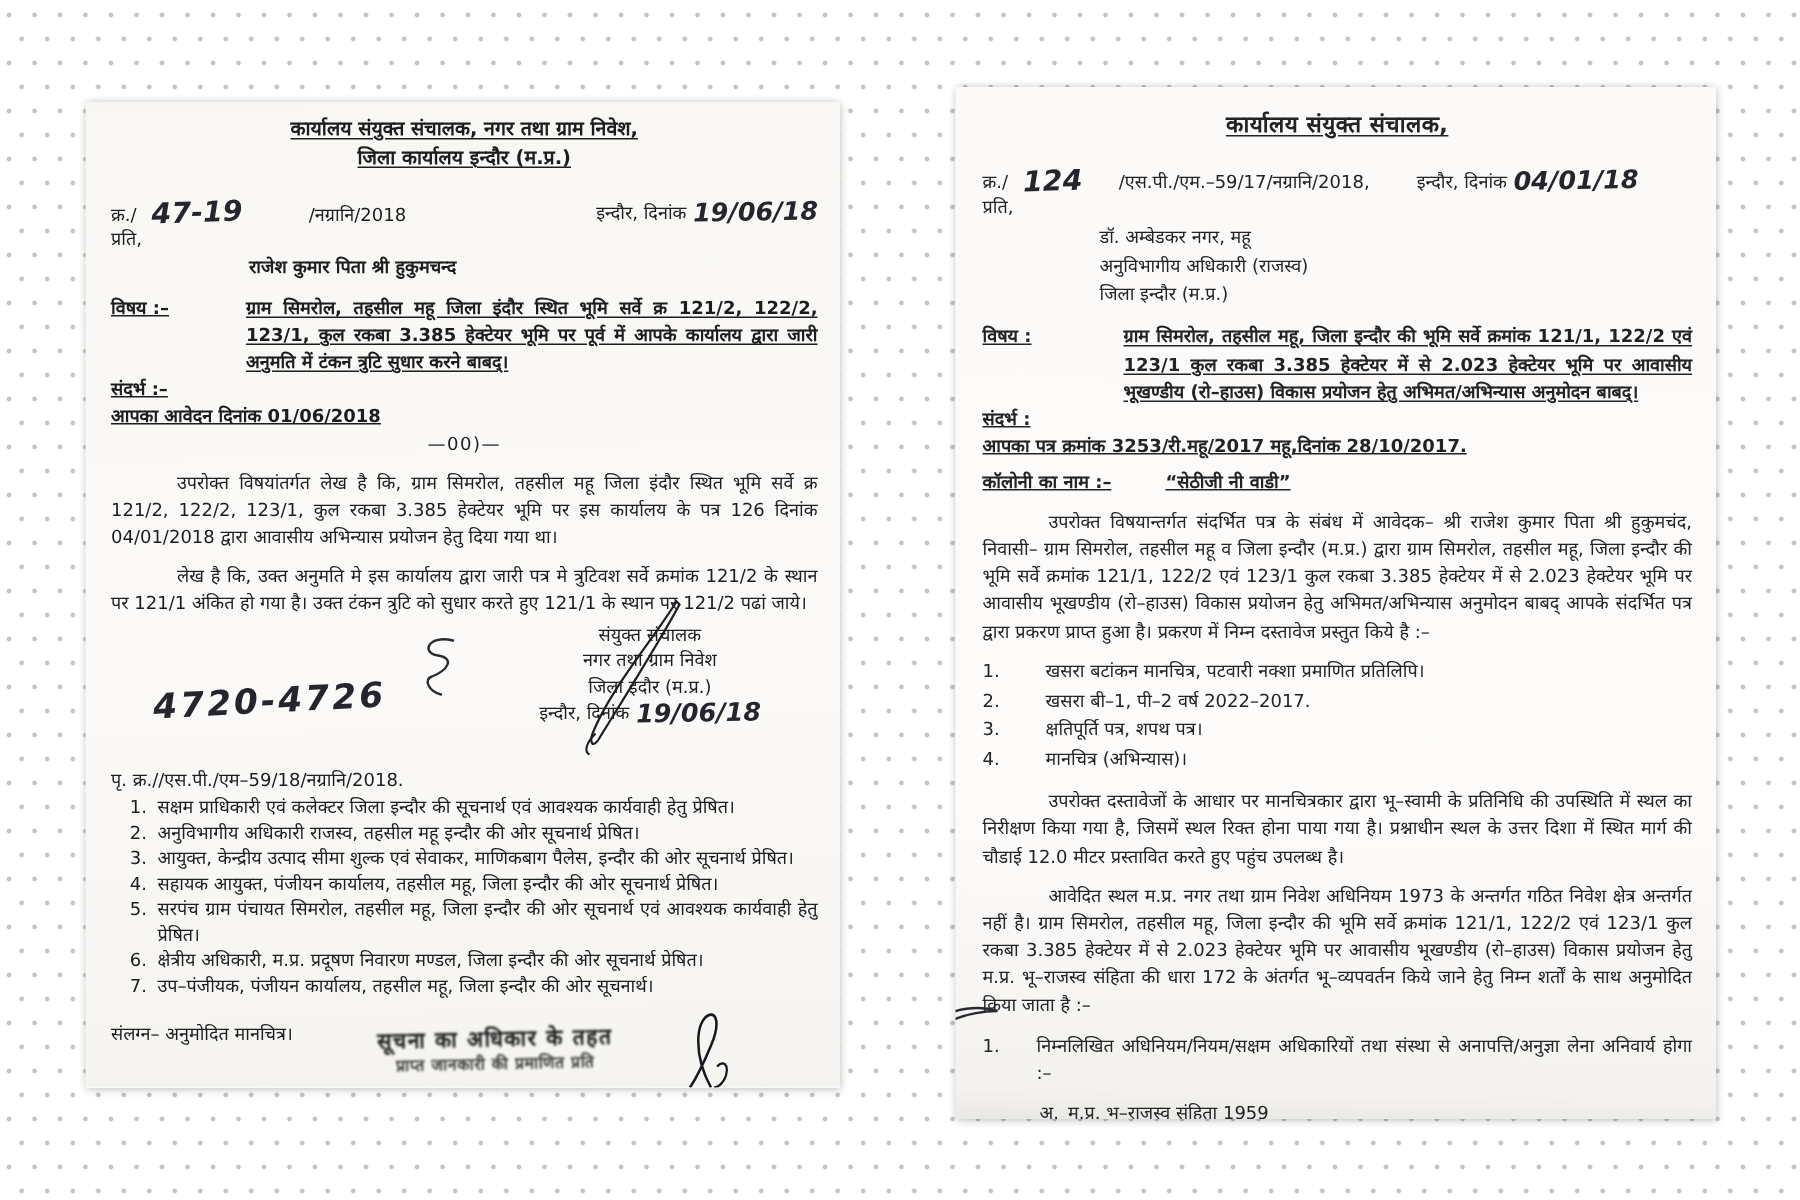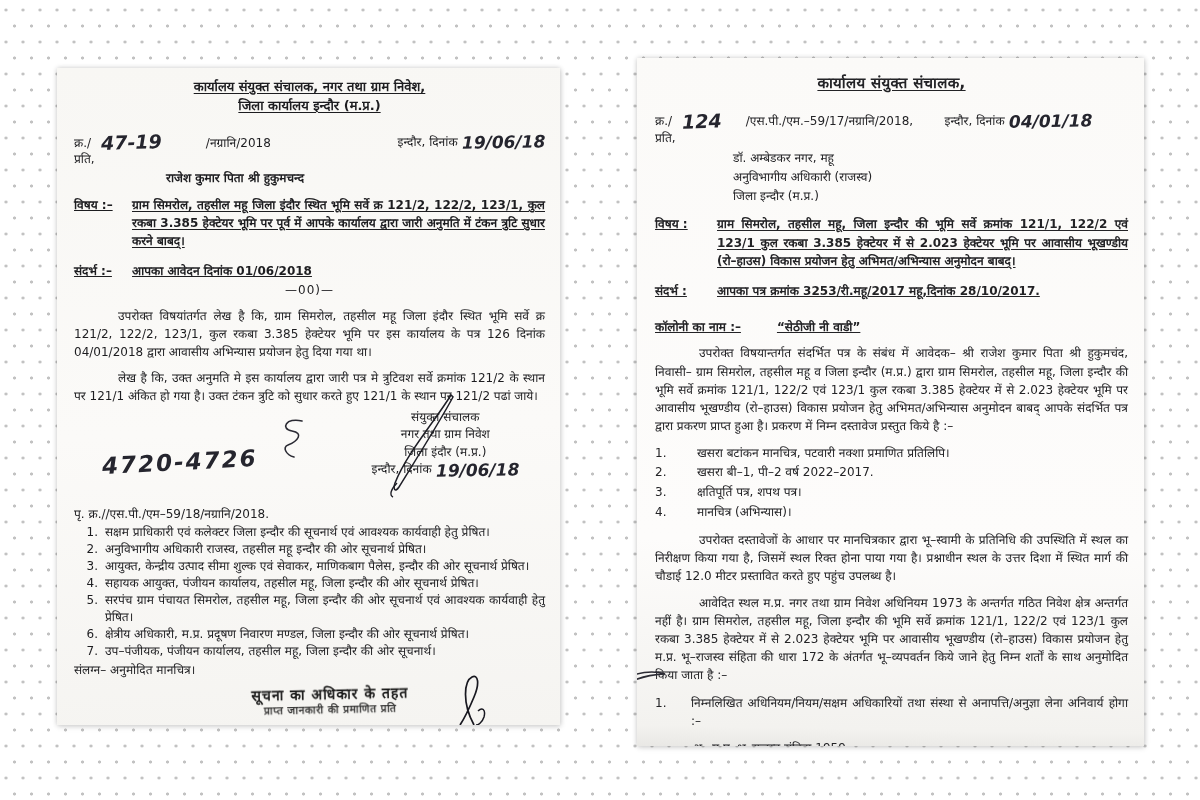--- a/index.html
+++ b/index.html
@@ -44,53 +44,53 @@
   }
   .hand-no { font-size:19px; line-height:1; transform:rotate(-2deg); margin:0 10px; font-weight:600;}
   .hand-date { font-size:17px; line-height:1; margin-left:4px; transform:rotate(-1deg); font-weight:600;}
   .ref-left { display:flex; align-items:flex-end; }
   .ref-right { margin-left:auto; display:flex; align-items:flex-end; }
 
   .to-label { margin-top:-2px; }
   .recipients { margin-left:92px; margin-top:2px; line-height:1.45; }
   .page-right .recipients { margin-left:78px; line-height:1.6; }
 
-  .subject-row { display:flex; margin-top:9px; }
+  .subject-row { display:flex; margin-top:9px;gap:32px; }
   .subject-row .lbl { flex:none; width:58px; text-decoration:underline; font-weight:700; }
   .page-right .subject-row .lbl { text-decoration:none; width:62px; }
   .page-right .subject-row .lbl .u { text-decoration:underline; }
   .subject-row .txt { flex:1; font-weight:700; text-decoration:underline; text-underline-offset:2px; text-align:justify; }
-  .ref-row { display:flex; margin-top:12px; }
+  .ref-row { display:flex; margin-top:0;flex-direction:column; }
   .ref-row .lbl { flex:none; width:58px; text-decoration:underline; font-weight:700; }
   .page-right .ref-row .lbl { width:62px; }
   .ref-row .txt { font-weight:700; text-decoration:underline; }
-  .colony-row { display:flex; margin-top:18px; }
+  .colony-row { display:flex; margin-top:6px; }
   .colony-row .lbl { flex:none; font-weight:700; text-decoration:underline; margin-right:36px; }
   .colony-row .txt { font-weight:700; text-decoration:underline; }
 
   .separator { text-align:center; margin:1px 0 2px 0; letter-spacing:1px; }
 
   .para { text-align:justify; text-indent:44px; margin-top:8px; }
 
   .sig-row { position:relative; height:96px; margin-top:4px; }
   .hand-dispatch { position:absolute; left:28px; top:36px; font-size:23px; letter-spacing:2px; transform:rotate(-3deg); font-weight:600;}
-  .sign-block { position:absolute; right:26px; top:0; text-align:center; line-height:1.45; }
+  .sign-block { position:absolute; right:38px; top:0; text-align:center; line-height:1.45; }
   .sign-block .date-line { display:flex; align-items:flex-end; justify-content:center; }
   .squiggle-1 { position:absolute; left:198px; top:8px; }
   .quill { position:absolute; right:88px; top:-18px; }
 
   .endorse-line { display:flex; }
   .endorse-line .mid { }
   .copies-label { margin-top:1px; }
   .copy-list { margin-top:1px; }
   .copy-item { display:flex; line-height:1.42; }
   .copy-item .n { flex:none; width:24px; text-align:right; margin-right:7px; }
   .copy-item .t { flex:1; text-align:justify; }
 
-  .enclosure { margin-top:1px; }
+  .enclosure { margin-top:14px; }
 
   .stamp {
     position:absolute; left:148px; bottom:8px; width:250px;
     text-align:center; font-weight:700; color:#070707;
     filter:blur(0.7px); transform:rotate(-1.2deg) scaleY(1.05);
     opacity:0.92; line-height:1.3;
   }
   .stamp .s1 { font-size:14px; letter-spacing:1px; }
   .stamp .s2 { font-size:10.5px; letter-spacing:0.5px; opacity:0.85; }
 

